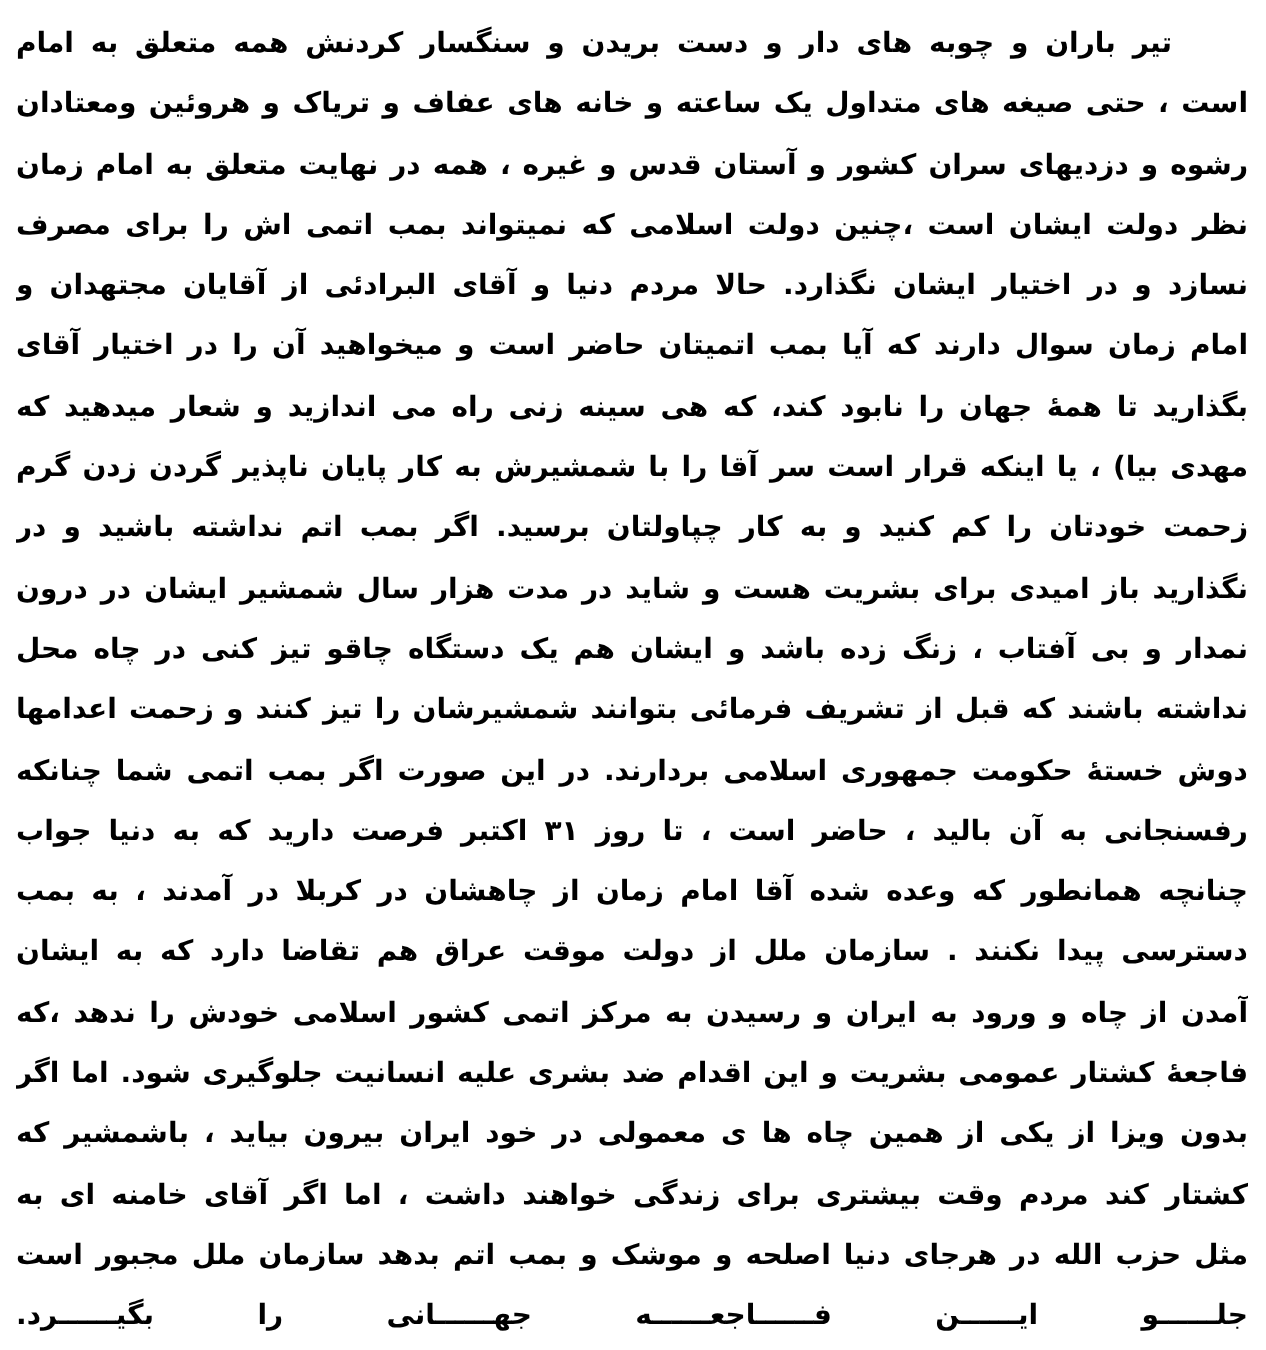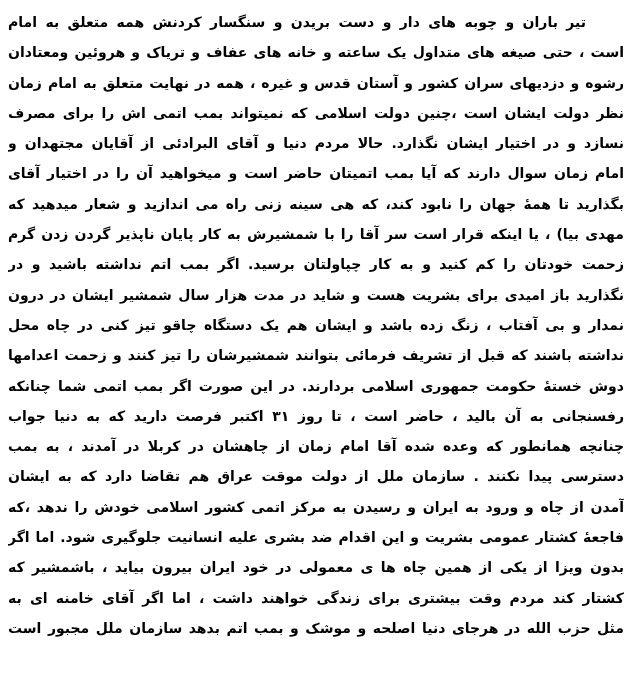--- a/index.html
+++ b/index.html
@@ -58,14 +58,15 @@
       <div class="line">نداشته باشند که قبل از تشریف فرمائی بتوانند شمشیرشان را تیز کنند و زحمت اعدامها را از</div>
       <div class="line">دوش خستهٔ حکومت جمهوری اسلامی  بردارند. در این صورت اگر بمب اتمی شما چنانکه آقای</div>
       <div class="line">رفسنجانی به آن بالید ، حاضر است ، تا روز ۳۱ اکتبر فرصت دارید که به دنیا جواب بدهید، تا</div>
       <div class="line">چنانچه همانطور که وعده شده آقا امام زمان از چاهشان در کربلا در آمدند ، به بمب اتمی اسلامی</div>
       <div class="line">دسترسی پیدا نکنند . سازمان ملل از دولت موقت عراق هم تقاضا دارد که به ایشان ویزای در</div>
       <div class="line">آمدن از چاه و  ورود به ایران و رسیدن به مرکز اتمی کشور اسلامی خودش را ندهد ،که از</div>
       <div class="line">فاجعهٔ کشتار عمومی بشریت و این اقدام ضد بشری علیه انسانیت جلوگیری شود. اما اگر ایشان</div>
       <div class="line">بدون ویزا از یکی از همین چاه ها ی معمولی در خود ایران بیرون بیاید ، باشمشیر که شروع به</div>
       <div class="line">کشتار کند مردم وقت بیشتری برای زندگی خواهند داشت ، اما اگر آقای خامنه ای به ایشان</div>
       <div class="line">مثل حزب الله در هرجای دنیا اصلحه و موشک و بمب اتم بدهد سازمان ملل مجبور است زودتر</div>
+      <div class="line last">جلــــــو ایــــــن فــــــاجعــــــه جهــــــانی را بگیــــــرد.</div>
     </div>
 </div>
 
 </body></html>

